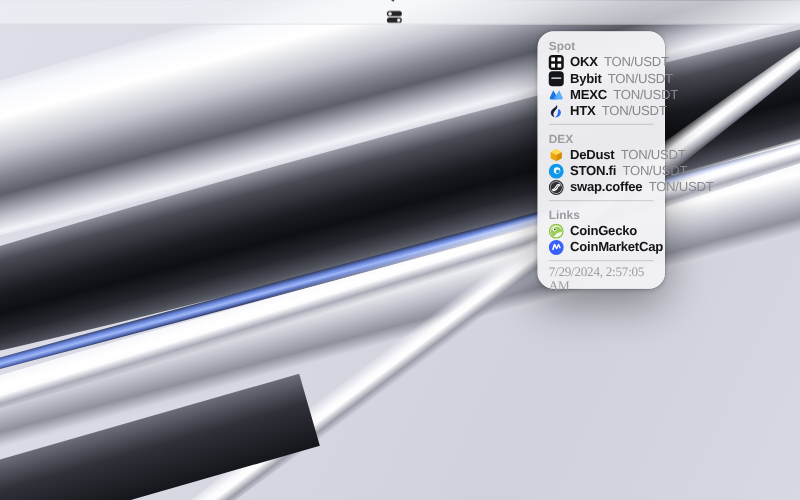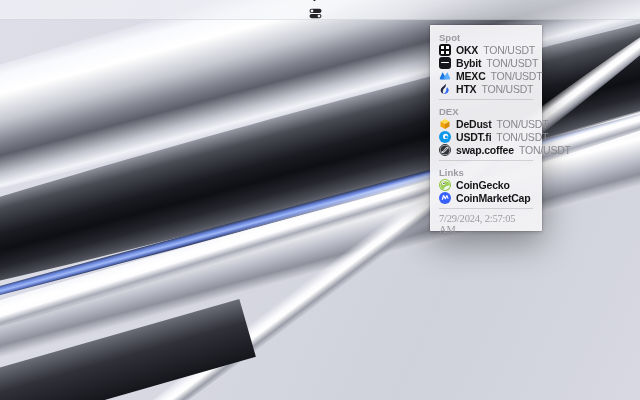--- a/index.html
+++ b/index.html
@@ -33,22 +33,22 @@
     display:flex; align-items:center; justify-content:flex-end; gap:7px; padding:0 9px 0 0;
     color:#1c1c1f;flex-direction:column; }
   .mb-ic { display:flex; align-items:center; justify-content:center; height:16px; }
   .mb-pill { display:flex; align-items:center; gap:4px; padding:1.5px 6px; border-radius:4px;
     background:rgba(255,255,255,0.55); box-shadow:inset 0 0 0 0.5px rgba(0,0,0,0.06); }
   .mb-text { font-size:11px; font-weight:500; letter-spacing:-0.2px; color:#1c1c1f; }
   .mb-price { font-size:10.5px; font-weight:500; color:#1c1c1f; }
   .clock { display:flex; gap:7px; }
 
   
-  .panel { position:absolute; left:430px; top:25px; width:112px; z-index:6;
-    background:rgba(242,242,245,0.97); border-radius:1px; padding:4px 0 6px;
+  .panel { position:absolute; left:430px; top:25px; width:102px; z-index:6;
+    background:rgba(242,242,245,0.97); border-radius:13px; padding:4px 0 6px;
     box-shadow:0 12px 34px rgba(0,0,0,0.38), 0 1px 4px rgba(0,0,0,0.22), 0 0 0 0.5px rgba(255,255,255,0.35) inset, 0 0 0 0.5px rgba(0,0,0,0.14); }
   .sec-title { font-size:9.5px; font-weight:700; color:#9b9ba1; padding:3px 9px 2px; height:14px; letter-spacing:0; }
   .row { display:flex; align-items:center; gap:5px; height:13px; padding:0 9px; cursor:default; }
   .row .nm { font-size:10.5px; font-weight:700; color:#151517; letter-spacing:-0.2px; white-space:nowrap; }
   .row .pr { font-size:10.5px; font-weight:400; color:#87878d; letter-spacing:-0.2px; white-space:nowrap; }
   .divider { height:1px; background:rgba(0,0,0,0.13); margin:4px 9px 3px; }
   .stamp { font-size:10.5px; color:#9b9ba1; padding:1px 9px 0; height:13px; letter-spacing:-0.2px;font-family:Liberation Serif, serif; }
 
   
   .ic { width:12px; height:12px; flex:none; position:relative; display:inline-flex; align-items:center; justify-content:center; }
@@ -185,21 +185,21 @@
   </div>
 
   <div class="row">
     <span class="ic cir">
       <svg width="12" height="12" viewBox="0 0 12 12">
           <circle cx="6" cy="6" r="6" fill="#0f98ea"></circle>
           <circle cx="6.6" cy="5.4" r="2.6" fill="#ffffff"></circle>
           <circle cx="7.3" cy="6.1" r="1.5" fill="#0f98ea"></circle>
         </svg>
     </span>
-    <span class="nm">USDT.fi</span>
+    <span class="nm">STON.fi</span>
     <span class="pr">TON/USDT</span>
   </div>
 
   <div class="row">
     <span class="ic cir">
       <svg width="12" height="12" viewBox="0 0 12 12">
           <circle cx="6" cy="6" r="5.5" fill="none" stroke="#2f3136" stroke-width="1"></circle>
           <circle cx="6" cy="6" r="4.6" fill="#2f3136"></circle>
           <path d="M3 7.8 C4.8 7.4 5.4 6.4 6 5 C6.5 3.8 7.4 3.2 9 3.4 M3.2 8.6 C5.6 8.4 6.6 7.2 7 6 C7.4 4.9 8.2 4.4 9 4.6" fill="none" stroke="#ffffff" stroke-width="0.9" stroke-linecap="round"></path>
         </svg>

